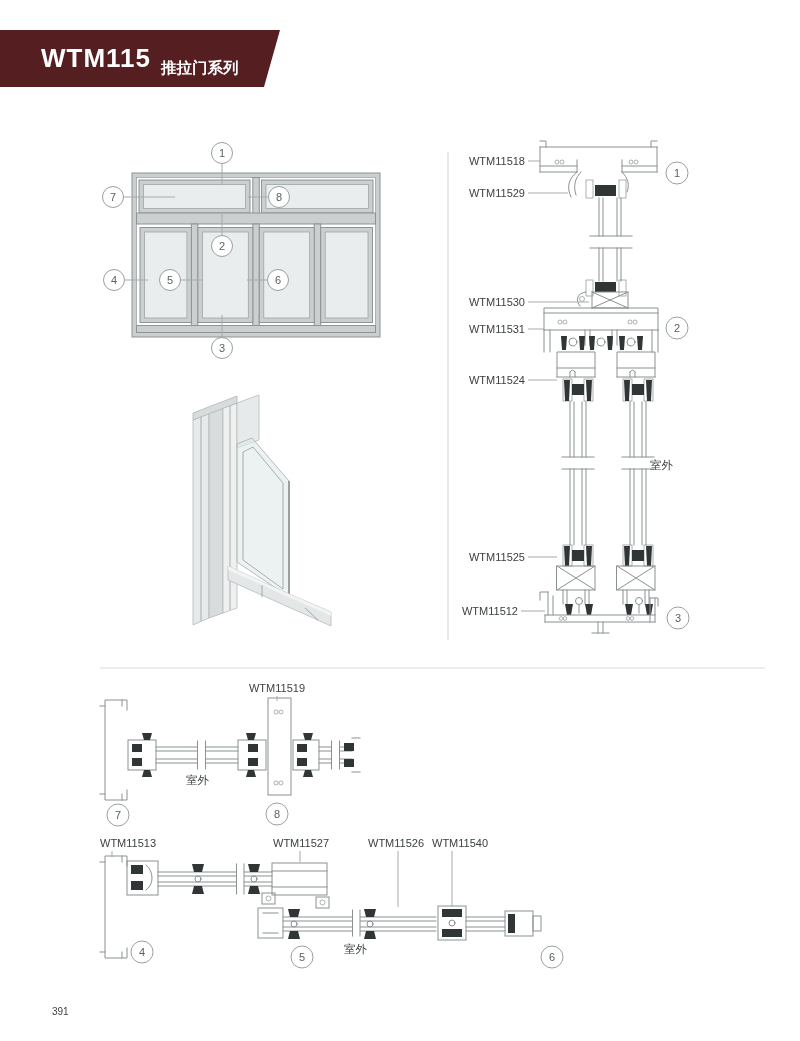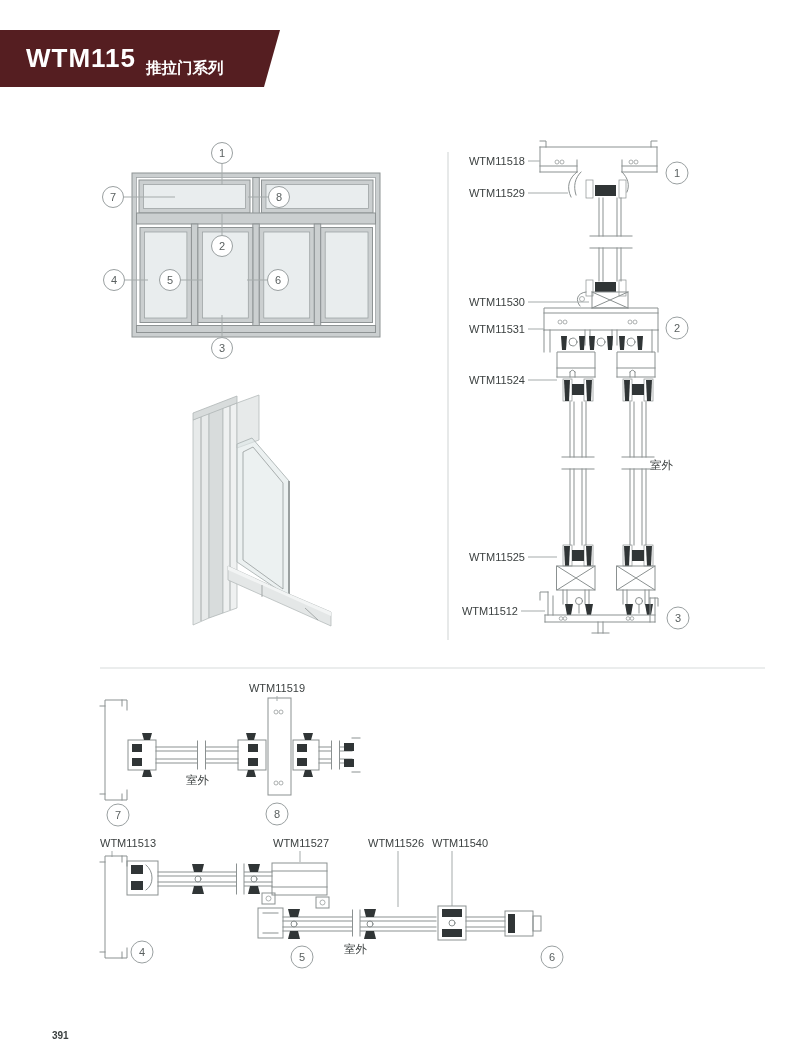--- a/index.html
+++ b/index.html
@@ -1,25 +1,25 @@
 <!DOCTYPE html>
 <html><head>
 <meta charset="utf-8">
 <style>
   html,body{margin:0;padding:0;background:#f3f3f3;}
   .page{position:relative;width:800px;height:1041px;background:#ffffff;margin:0 auto;overflow:hidden;
         font-family:"Liberation Sans",sans-serif;}
   
   .banner{position:absolute;left:0;top:30px;width:280px;height:57px;background:#551e21;
           clip-path:polygon(0 0,100% 0,calc(100% - 16px) 100%,0 100%);
-          display:flex;align-items:center;padding-left:26px;box-sizing:border-box;color:#fff;}
+          display:flex;align-items:center;padding-left:41px;box-sizing:border-box;color:#fff;}
   .banner .code{font-size:26px;font-weight:bold;letter-spacing:1px;}
   .banner .name{font-size:15.5px;font-weight:bold;margin-left:10px;margin-top:19px;}
   
-  .pageno{position:absolute;left:52px;top:1030px;font-size:10px;color:#3c4141;font-weight:bold;}
+  .pageno{position:absolute;left:52px;top:1006px;font-size:10px;color:#3c4141;font-weight:normal;}
   svg{position:absolute;left:0;top:0;}
   .ln{fill:none;stroke:#8b9191;stroke-width:1;stroke-linecap:square;}
   .lnth{fill:none;stroke:#8b9191;stroke-width:0.7;}
   .frame{fill:#cbcfd0;stroke:#8e9394;stroke-width:1;}
   .frin{fill:#ffffff;stroke:#9aa0a1;stroke-width:0.75;}
   .glass{fill:#e9edee;stroke:#9aa0a1;stroke-width:0.75;}
   .dk{fill:#303536;stroke:none;}
   .lead{stroke:#a5abab;stroke-width:1;fill:none;}
   .co{fill:#ffffff;stroke:#9aa0a1;stroke-width:1;}
   .div-line{stroke:#d7dbdb;stroke-width:1.2;}

